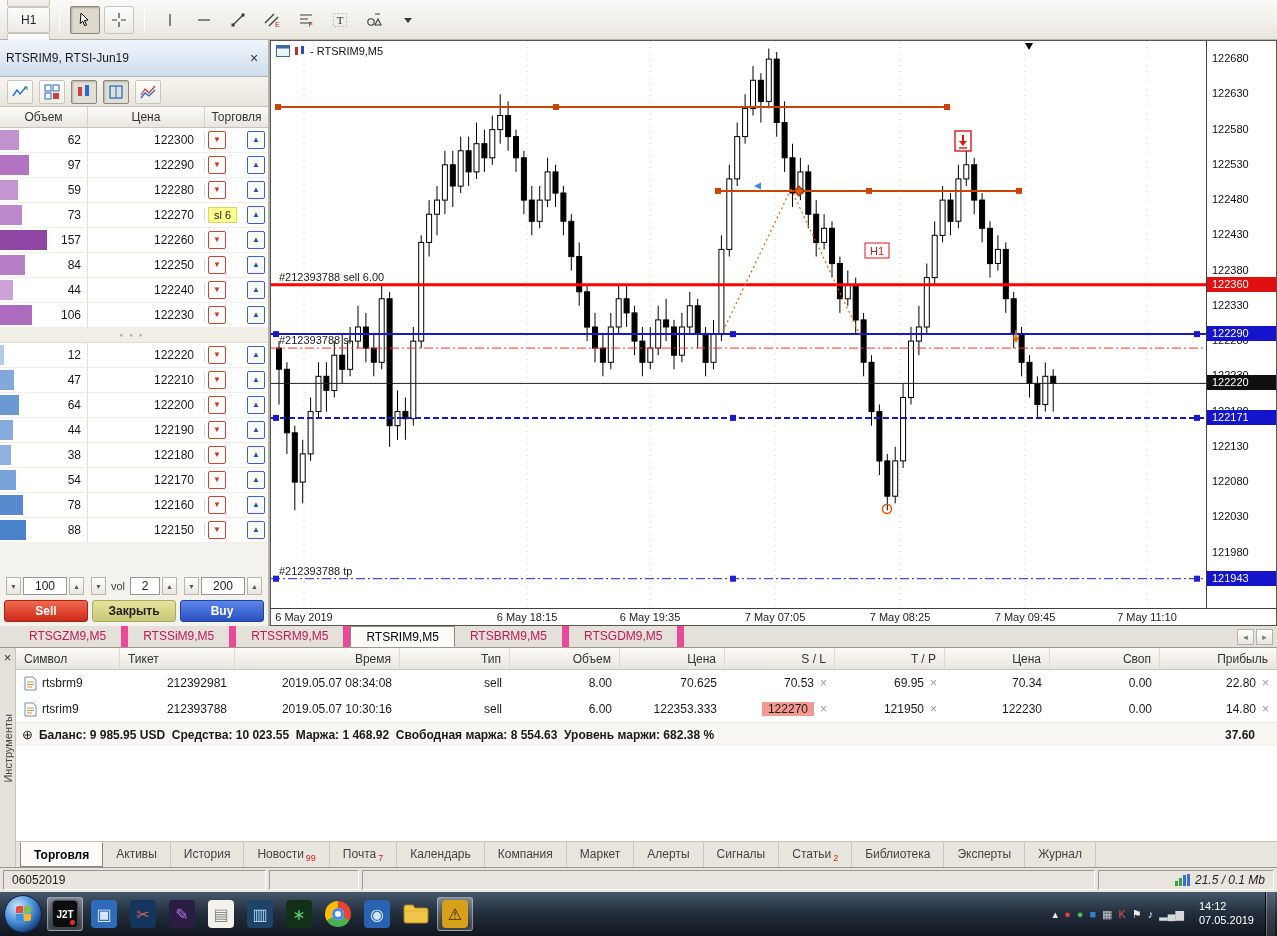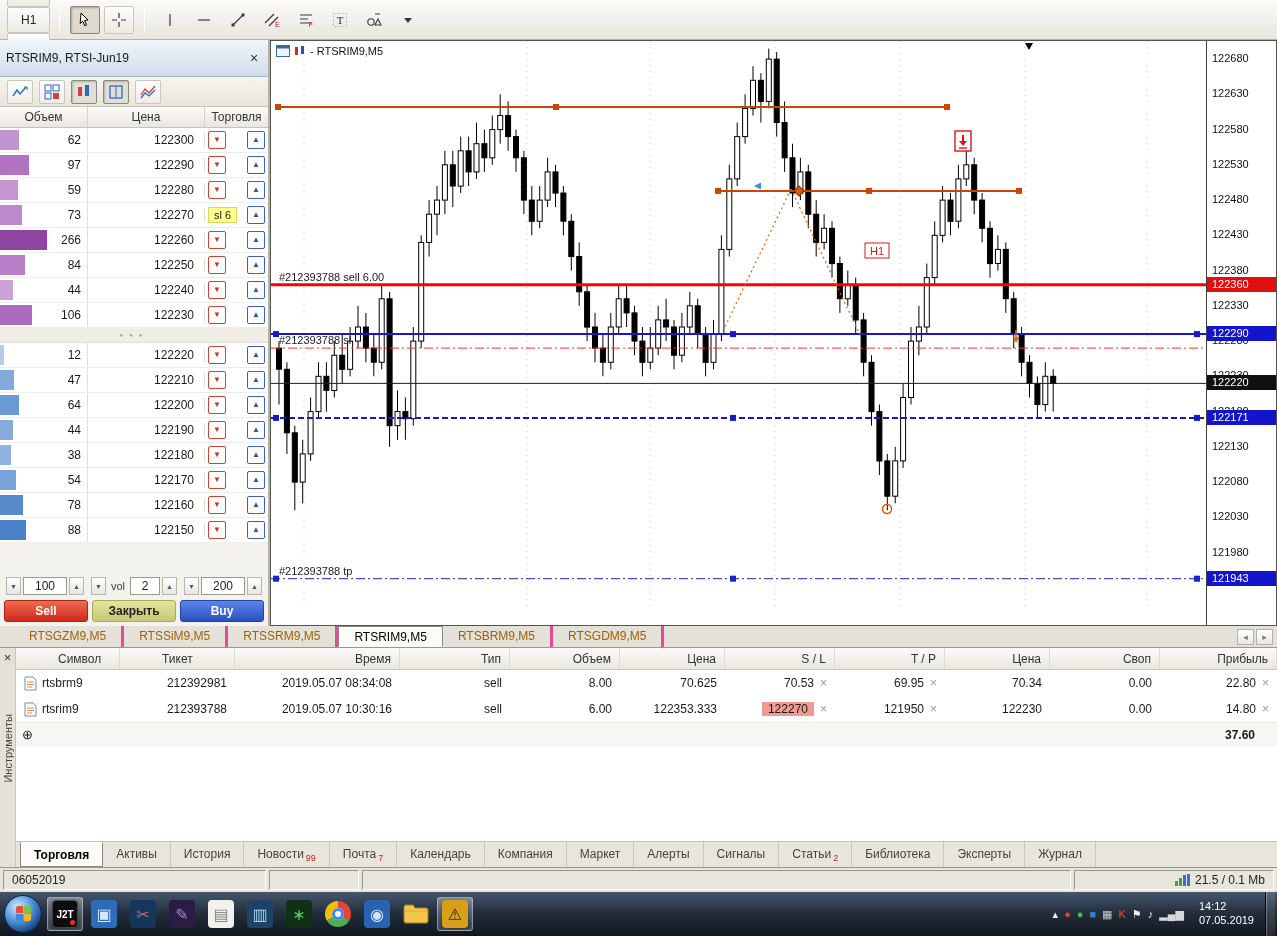--- a/index.html
+++ b/index.html
@@ -65,34 +65,34 @@
   .price-scale .tick { position:absolute; left:5px; color:#111; }
   .price-scale .pbadge { position:absolute; left:0; right:0; height:15px; color:#fff; padding:1px 0 0 5px; font-size:11px; }
   .time-axis { height:17px; flex:0 0 17px; border-top:1px solid #404040; position:relative; background:#fff; font-size:11px; color:#222; }
   .time-axis .tlabel { position:absolute; top:2px; width:76px; text-align:center; }
   .chart-header { position:absolute; left:5px; top:4px; display:flex; align-items:center; gap:3px; font-size:11px; color:#111; pointer-events:none; }
   #level-labels { position:absolute; inset:0; pointer-events:none; }
   .lvl-label { position:absolute; font-size:11px; color:#1a1a1a; white-space:nowrap; }
 
   
   .chart-tabs { height:22px; flex:0 0 22px; background:#e4e1d8; border-bottom:1px solid #9a978e; display:flex; align-items:stretch; padding-left:14px; }
-  .ctab { padding:3px 15px 0; color:#a16207; border-right:3px solid #ec4899; font-size:12px; }
+  .ctab { padding:3px 15px 0; color:#be185d; border-right:7px solid #ec4899; font-size:12px; }
   .ctab.active { background:#fcfbf8; border:1px solid #8a877e; border-bottom-color:#fcfbf8; color:#000; }
   .ctab-nav { margin-left:auto; display:flex; align-items:center; gap:2px; padding-right:4px; }
   .ctab-arrow { width:17px; height:16px; border:1px solid #b5b2a9; background:linear-gradient(#fff,#e9e6de); color:#777; font-size:9px; display:flex; align-items:center; justify-content:center; }
 
   
   .toolbox { height:220px; flex:0 0 220px; display:flex; background:#fff; border-bottom:1px solid #9a978e; }
   .tb-left { width:16px; flex:0 0 16px; background:#e4e1d8; border-right:1px solid #c6c3ba; display:flex; flex-direction:column; align-items:center; }
   .tb-close { font-size:13px; color:#333; margin-top:2px; }
   .tb-vert { writing-mode:vertical-rl; transform:rotate(180deg); font-size:11px; color:#444; margin-top:auto; margin-bottom:84px; }
   .tb-main { flex:1; display:flex; flex-direction:column; min-width:0; }
   .pt-row { display:grid; grid-template-columns:104px 115px 165px 110px 110px 105px 110px 110px 105px 110px 1fr; align-items:center; }
   .pt-head { height:22px; background:linear-gradient(#fcfbf8,#e9e6de); border-bottom:1px solid #c8c5bc; color:#333; }
-  .pt-head .pt-cell { border-right:1px solid #dedbd2; height:100%; display:flex; align-items:center;margin-left:34px; }
+  .pt-head .pt-cell { border-right:1px solid #dedbd2; height:100%; display:flex; align-items:center; }
   .pt-data { height:26px; }
   .pt-cell { padding:0 8px; white-space:nowrap; overflow:hidden; }
   .al { text-align:left; justify-content:flex-start; }
   .ar { text-align:right; justify-content:flex-end; }
   .sym-cell { display:flex; align-items:center; gap:5px; }
   .xbtn { color:#999; font-size:12px; margin-left:6px; }
   .sl-alert { background:#f29a90; padding:1px 6px; }
   .summary-row { height:24px; flex:0 0 24px; display:flex; align-items:center; background:#f7f6f2; border-top:1px solid #eceae2; font-weight:bold; padding:0 8px 0 6px; }
   .summary-row .plus { font-size:13px; margin-right:6px; font-weight:normal; }
   .summary-row .stext { white-space:pre-wrap; }
@@ -100,21 +100,21 @@
   .tb-fill { flex:1; background:#fff; }
   .tb-tabs { height:26px; flex:0 0 26px; background:#e8e5dc; border-top:1px solid #c6c3ba; display:flex; align-items:stretch; padding-left:4px; }
   .btab { padding:5px 13px 0; color:#444; border-right:1px solid #c9c6bd; position:relative; font-size:12px; }
   .btab.active { background:#fcfbf8; border:1px solid #8a877e; border-top-color:#fcfbf8; color:#000; font-weight:bold; }
   .btab .cnt { color:#d02020; font-size:9px; vertical-align:sub; margin-left:2px; }
 
   
   .statusbar { height:24px; flex:0 0 24px; background:#e8e5dc; display:flex; align-items:center; padding:1px 3px; gap:3px; }
   .sb-cell { height:20px; border:1px solid; border-color:#9a978e #fff #fff #9a978e; display:flex; align-items:center; padding:0 8px; color:#222; }
   .sb-help { width:384px; } .sb-field { width:263px; } .sb-e1 { width:90px; } .sb-e2 { flex:1; }
-  .sb-traffic { width:200px; justify-content:flex-end; gap:5px; }
+  .sb-traffic { width:176px; justify-content:flex-end; gap:5px;font-style:italic; }
   .net-ico { display:flex; align-items:flex-end; gap:1px; height:12px; }
   .net-ico i { display:block; width:3px; background:#35a835; }
   .net-ico i.b { background:#3a6fd8; }
 
   
   .taskbar { height:44px; flex:0 0 44px; background:linear-gradient(#45586c,#24303e 45%,#10161e); display:flex; align-items:center; padding:0 2px; gap:3px; }
   .orb { width:38px; height:38px; border-radius:50%; background:radial-gradient(circle at 35% 30%, #cfe8ff, #4a90d9 45%, #123a77 80%); border:1px solid #0a2546; position:relative; flex:0 0 38px; margin:0 2px; }
   .orb .q { position:absolute; width:7px; height:7px; }
   .app-tile { width:36px; height:34px; border-radius:3px; display:flex; align-items:center; justify-content:center; font-size:17px; flex:0 0 36px; }
   .app-tile.boxed { border:1px solid rgba(255,255,255,0.45); background:linear-gradient(rgba(255,255,255,0.25),rgba(255,255,255,0.05)); box-shadow:inset 0 0 6px rgba(255,255,255,0.3); }
@@ -294,21 +294,21 @@
             </div>
             <div class="c-price">122270</div>
             <div class="c-trade">
               <span class="sl-tag">sl 6</span>
               <span class="tbtn buyb">▲</span>
             </div>
           </div>
           <div class="dom-row">
             <div class="c-vol">
               <div class="vbar" style="width:47px;background:hsl(287,40%,45.75%)"></div>
-              <span>266</span>
+              <span>157</span>
             </div>
             <div class="c-price">122260</div>
             <div class="c-trade">
               <span class="tbtn sellb">▼</span>
               <span class="tbtn buyb">▲</span>
             </div>
           </div>
           <div class="dom-row">
             <div class="c-vol">
               <div class="vbar" style="width:25px;background:hsl(287,40%,64%)"></div>
@@ -736,20 +736,29 @@
             <div class="tick" style="top:434px">122080</div>
             <div class="tick" style="top:469px">122030</div>
             <div class="tick" style="top:505px">121980</div>
             <div class="pbadge" style="top:236px;background:#e01010">122360</div>
             <div class="pbadge" style="top:285px;background:#1414cc">122290</div>
             <div class="pbadge" style="top:334px;background:#101010">122220</div>
             <div class="pbadge" style="top:369px;background:#1414cc">122171</div>
             <div class="pbadge" style="top:530px;background:#1414cc">121943</div>
           </div>
       </div>
+      <div class="time-axis" id="time-axis">
+          <div class="tlabel" style="left:-5px">6 May 2019</div>
+          <div class="tlabel" style="left:218px">6 May 18:15</div>
+          <div class="tlabel" style="left:341px">6 May 19:35</div>
+          <div class="tlabel" style="left:466px">7 May 07:05</div>
+          <div class="tlabel" style="left:591px">7 May 08:25</div>
+          <div class="tlabel" style="left:716px">7 May 09:45</div>
+          <div class="tlabel" style="left:838px">7 May 11:10</div>
+        </div>
     </div>
   </div>
 
   <div class="chart-tabs" id="chart-tabs">
       <div class="ctab">RTSGZM9,M5</div>
       <div class="ctab">RTSSiM9,M5</div>
       <div class="ctab">RTSSRM9,M5</div>
       <div class="ctab active">RTSRIM9,M5</div>
       <div class="ctab">RTSBRM9,M5</div>
       <div class="ctab">RTSGDM9,M5</div>
@@ -813,20 +822,21 @@
             <div class="pt-cell ar">122353.333</div>
             <div class="pt-cell ar"><span class="sl-alert">122270</span><span class="xbtn">×</span></div>
             <div class="pt-cell ar">121950<span class="xbtn">×</span></div>
             <div class="pt-cell ar">122230</div>
             <div class="pt-cell ar">0.00</div>
             <div class="pt-cell ar">14.80<span class="xbtn">×</span></div>
           </div>
         </div>
       <div class="summary-row">
         <span class="plus">⊕</span>
+        <span class="stext">Баланс: 9 985.95 USD  Средства: 10 023.55  Маржа: 1 468.92  Свободная маржа: 8 554.63  Уровень маржи: 682.38 %</span>
         <span class="sprofit">37.60</span>
       </div>
       <div class="tb-fill"></div>
       <div class="tb-tabs" id="tb-tabs">
           <div class="btab active">Торговля</div>
           <div class="btab">Активы</div>
           <div class="btab">История</div>
           <div class="btab">Новости<span class="cnt">99</span></div>
           <div class="btab">Почта<span class="cnt">7</span></div>
           <div class="btab">Календарь</div>

